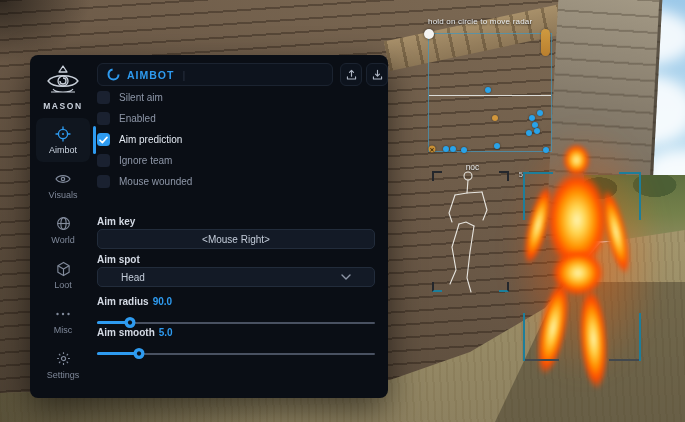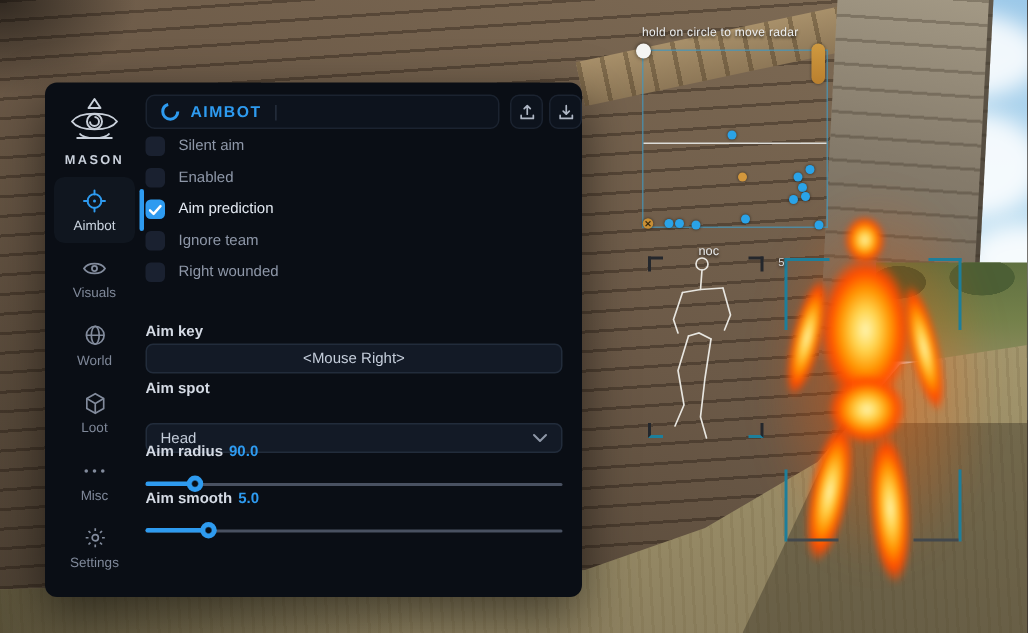--- a/index.html
+++ b/index.html
@@ -121,21 +121,21 @@
 
   .f-label{font-size:10px;color:#d4dae4;font-weight:bold;}
   .f-value{font-size:10px;color:#2e9bf0;font-weight:bold;margin-left:4px;}
   .key-label{position:absolute;left:1px;top:161px;}
   .key-btn{position:absolute;left:1px;top:174px;width:278px;height:20px;border-radius:5px;
        background:#131a26;border:1px solid #222c3b;color:#c3ccd9;font-size:10px;
        display:flex;align-items:center;justify-content:center;cursor:pointer;}
   .spot-label{position:absolute;left:1px;top:199px;}
   .select{position:absolute;left:1px;top:212px;width:278px;height:20px;border-radius:5px;
        background:#131a26;border:1px solid #222c3b;color:#c3ccd9;font-size:10px;
-       display:flex;align-items:center;padding:0 9px;cursor:pointer;margin-top:15px;}
+       display:flex;align-items:center;padding:0 23px;cursor:pointer;}
   .select .chev{margin-left:auto;color:#8d96a6;display:flex;}
 
   .slider-field{position:absolute;left:1px;width:278px;}
   .slider{position:relative;height:11px;margin-top:8px;cursor:pointer;}
   .slider .track{position:absolute;left:0;right:0;top:5px;height:2px;border-radius:2px;background:#495161;}
   .slider .fill{position:absolute;left:0;top:4px;height:3px;border-radius:3px;background:#2e9bf0;}
   .slider .handle{position:absolute;top:0;width:11px;height:11px;border-radius:50%;transform:translateX(-50%);
        background:radial-gradient(circle at 50% 50%,#0a0e15 0 1.6px,#2e9bf0 2.6px);cursor:grab;}
 </style>
 </head>
@@ -328,21 +328,21 @@
               </svg>
             </span>
             <span class="cb-label">Aim prediction</span>
           </div>
           <div class="cb-row">
             <span class="cb"></span>
             <span class="cb-label">Ignore team</span>
           </div>
           <div class="cb-row">
             <span class="cb"></span>
-            <span class="cb-label">Right wounded</span>
+            <span class="cb-label">Mouse wounded</span>
           </div>
         </div>
 
       <div class="f-label key-label">Aim key</div>
       <div class="key-btn">
         <span>&lt;Mouse Right&gt;</span>
       </div>
 
       <div class="f-label spot-label">Aim spot</div>
       <div class="select">

